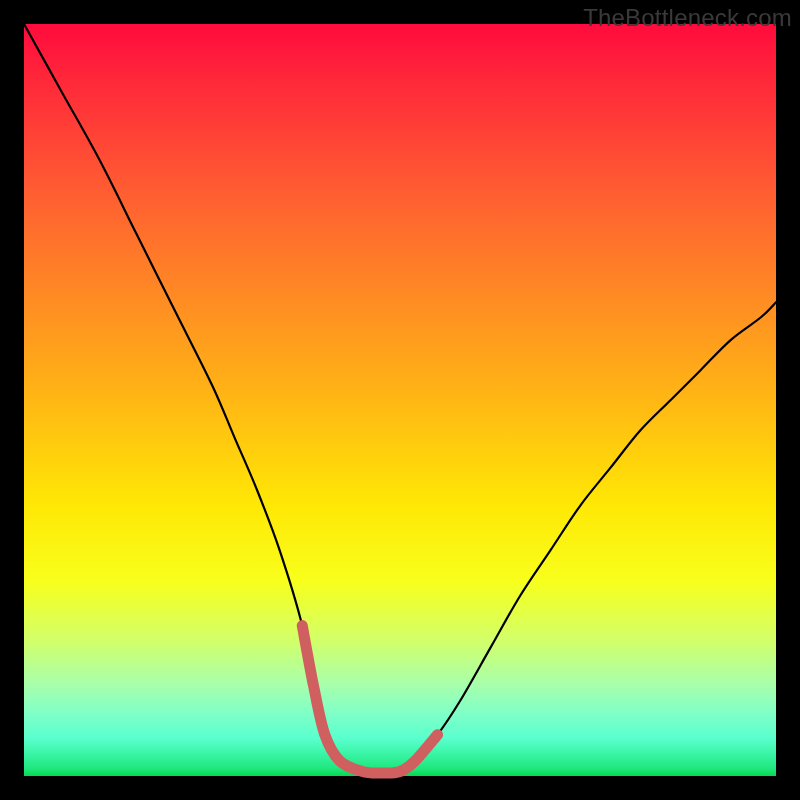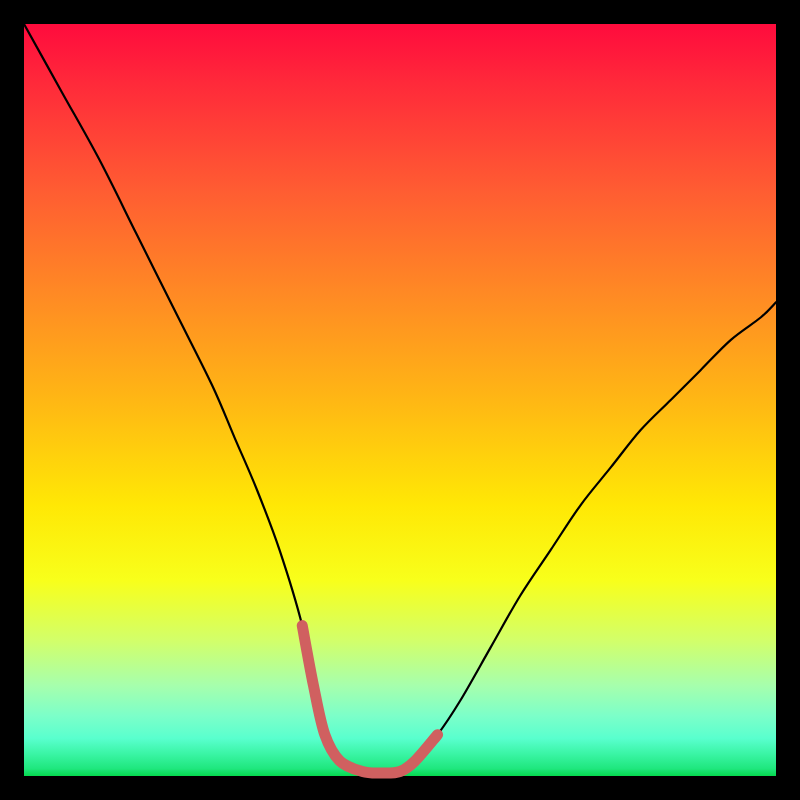--- a/index.html
+++ b/index.html
@@ -66,13 +66,14 @@
 <body>
 
 <div class="frame">
   <div class="plot-area"></div>
 
   <svg class="curve" viewBox="0 0 752 752" preserveAspectRatio="none">
     <path id="black-path" fill="none" stroke="#000" stroke-width="2.2" stroke-linecap="round" stroke-linejoin="round" d="M 0.00 0.00 C 6.27 11.28, 25.07 45.12, 37.60 67.68 C 50.13 90.24, 62.67 111.55, 75.20 135.36 C 87.73 159.17, 100.27 185.49, 112.80 210.56 C 125.33 235.63, 137.87 260.69, 150.40 285.76 C 162.93 310.83, 177.97 339.65, 188.00 360.96 C 198.03 382.27, 203.04 396.05, 210.56 413.60 C 218.08 431.15, 225.60 447.44, 233.12 466.24 C 240.64 485.04, 248.16 503.84, 255.68 526.40 C 263.20 548.96, 272.60 579.04, 278.24 601.60 C 283.88 624.16, 285.76 643.59, 289.52 661.76 C 293.28 679.93, 296.41 698.11, 300.80 710.64 C 305.19 723.17, 309.57 730.82, 315.84 736.96 C 322.11 743.10, 331.51 745.48, 338.40 747.49 C 345.29 749.49, 350.93 748.99, 357.20 748.99 C 363.47 748.99, 370.36 749.49, 376.00 747.49 C 381.64 745.48, 384.77 743.10, 391.04 736.96 C 397.31 730.82, 406.08 720.67, 413.60 710.64 C 421.12 700.61, 427.39 691.21, 436.16 676.80 C 444.93 662.39, 456.21 641.71, 466.24 624.16 C 476.27 606.61, 486.29 587.81, 496.32 571.52 C 506.35 555.23, 516.37 541.44, 526.40 526.40 C 536.43 511.36, 546.45 495.07, 556.48 481.28 C 566.51 467.49, 576.53 456.21, 586.56 443.68 C 596.59 431.15, 606.61 417.36, 616.64 406.08 C 626.67 394.80, 636.69 386.03, 646.72 376.00 C 656.75 365.97, 666.77 355.95, 676.80 345.92 C 686.83 335.89, 696.85 324.61, 706.88 315.84 C 716.91 307.07, 729.44 299.55, 736.96 293.28 C 744.48 287.01, 749.49 280.75, 752.00 278.24"></path>
     <path id="highlight-path" fill="none" stroke="#d06060" stroke-width="11" stroke-linecap="round" stroke-linejoin="round" d="M 278.24 601.60 C 280.12 611.63, 285.76 643.59, 289.52 661.76 C 293.28 679.93, 296.41 698.11, 300.80 710.64 C 305.19 723.17, 309.57 730.82, 315.84 736.96 C 322.11 743.10, 331.51 745.48, 338.40 747.49 C 345.29 749.49, 350.93 748.99, 357.20 748.99 C 363.47 748.99, 370.36 749.49, 376.00 747.49 C 381.64 745.48, 384.77 743.10, 391.04 736.96 C 397.31 730.82, 409.84 715.03, 413.60 710.64"></path>
   </svg>
 
+  <div class="watermark">TheBottleneck.com</div>
 </div>
 
 </body></html>

